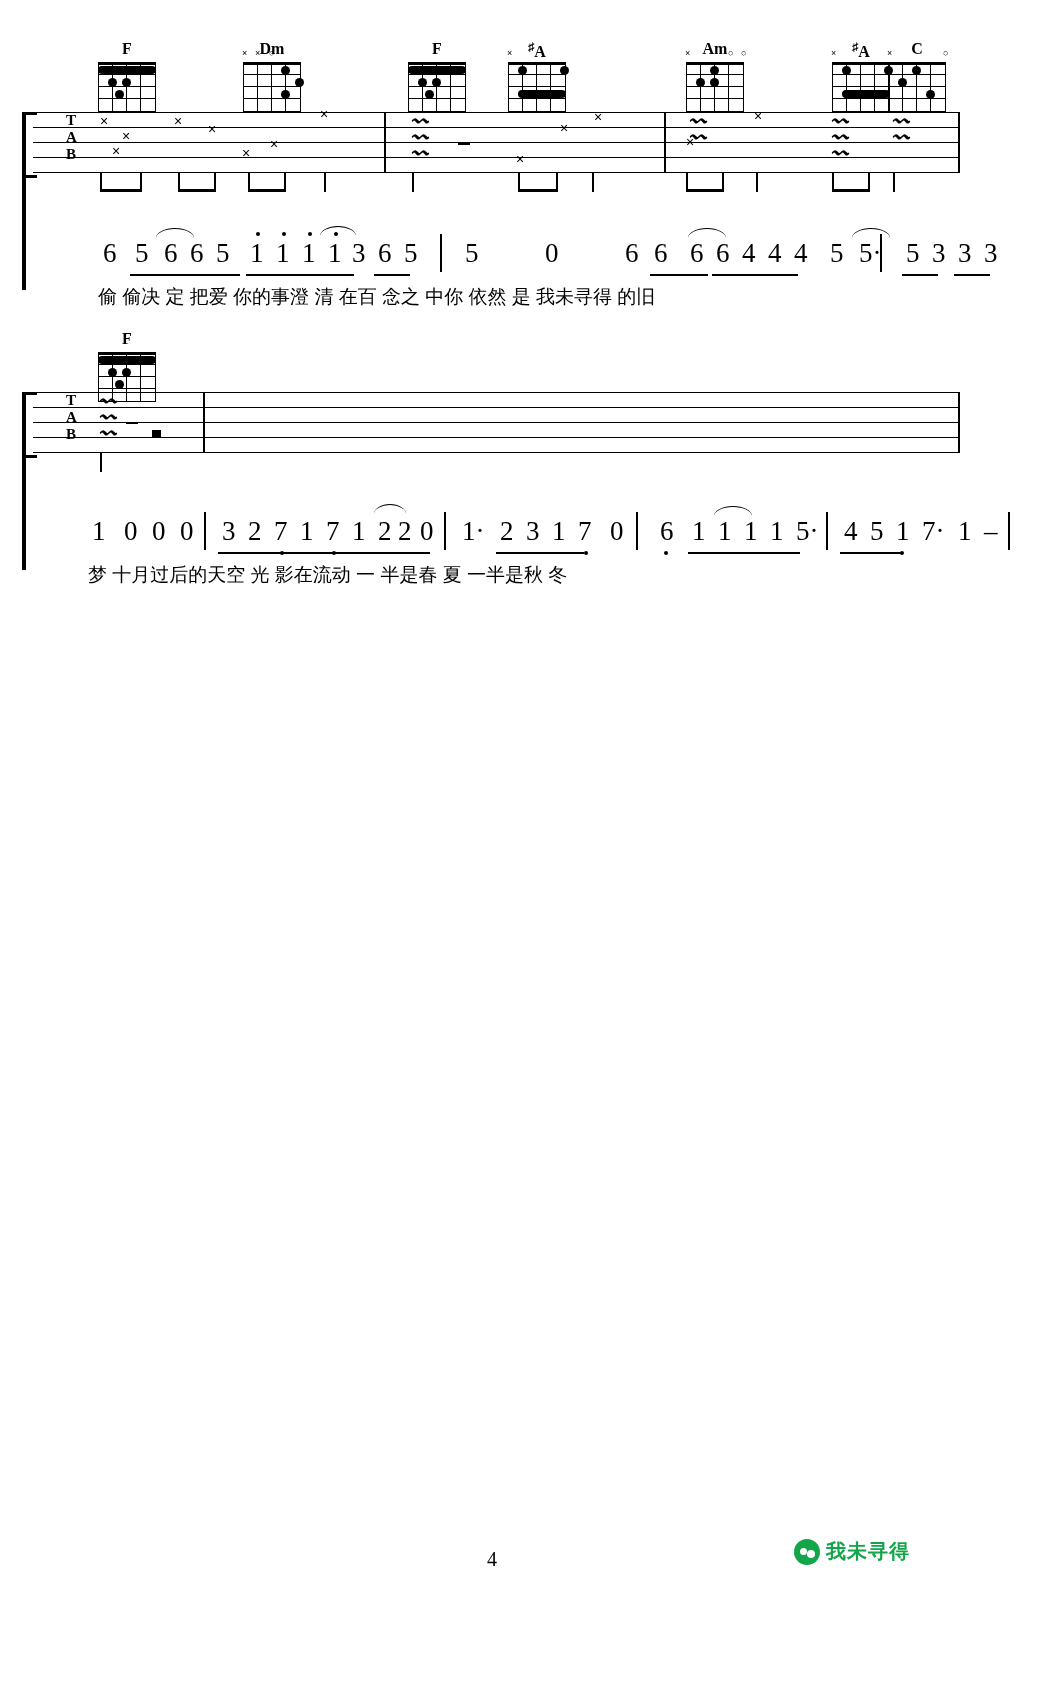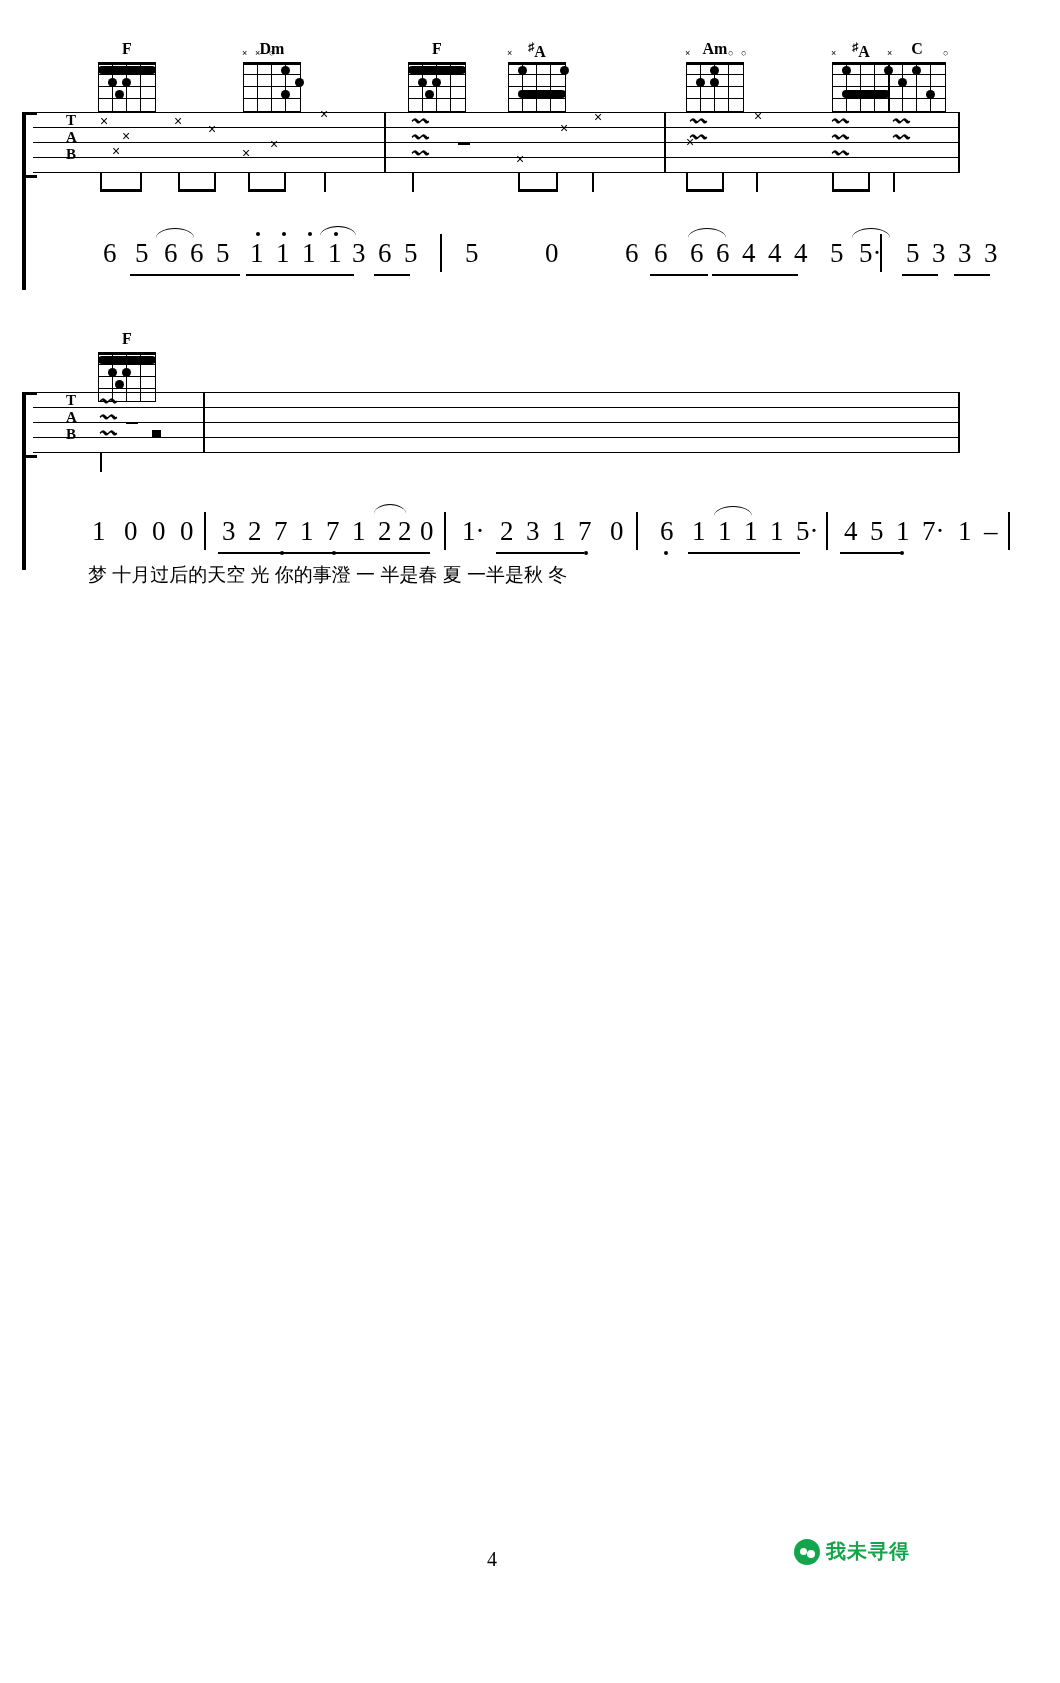--- a/index.html
+++ b/index.html
@@ -317,20 +317,21 @@
       <div class="dotabove" style="left:282px;top:-8px;"></div>
       <div class="dotabove" style="left:308px;top:-8px;"></div>
       <div class="dotabove" style="left:334px;top:-8px;"></div>
 
       <div class="tie" style="left:156px;top:-12px;width:38px;"></div>
       <div class="tie" style="left:320px;top:-14px;width:36px;"></div>
       <div class="tie" style="left:688px;top:-12px;width:38px;"></div>
       <div class="tie" style="left:852px;top:-12px;width:38px;"></div>
     </div>
 
+    <div class="lyric" style="left:98px;top:287px;">偷 偷决 定 把爱 你的事澄      清        在百  念之  中你  依然  是 我未寻得    的旧</div>
   </div>
 
   <div class="system" style="left:0;top:290px;width:1060px;height:320px;">
 
     <div class="chord" style="left:98px;top:62px;">
       <div class="name">F</div>
       <div class="grid">
         <div class="nut"></div>
         <div class="vline" style="left:0;"></div>
           <div class="vline" style="left:14px;"></div>
@@ -419,21 +420,21 @@
       <div class="dotbelow" style="left:280px;top:33px;"></div>
       <div class="dotbelow" style="left:332px;top:33px;"></div>
       <div class="dotbelow" style="left:584px;top:33px;"></div>
       <div class="dotbelow" style="left:664px;top:33px;"></div>
       <div class="dotbelow" style="left:900px;top:33px;"></div>
 
       <div class="tie" style="left:374px;top:-14px;width:32px;"></div>
       <div class="tie" style="left:714px;top:-12px;width:38px;"></div>
     </div>
 
-    <div class="lyric" style="left:88px;top:275px;">梦            十月过后的天空      光  你的事澄      一 半是春  夏    一半是秋  冬</div>
+    <div class="lyric" style="left:88px;top:275px;">梦            十月过后的天空      光  影在流动      一 半是春  夏    一半是秋  冬</div>
   </div>
 
   <div class="pagenum" style="left:487px;top:1548px;">4</div>
   <div class="wm" style="left:794px;top:1538px;">
     <div class="logo"></div>
     <div class="txt">我未寻得</div>
   </div>
 
 </div>
 

